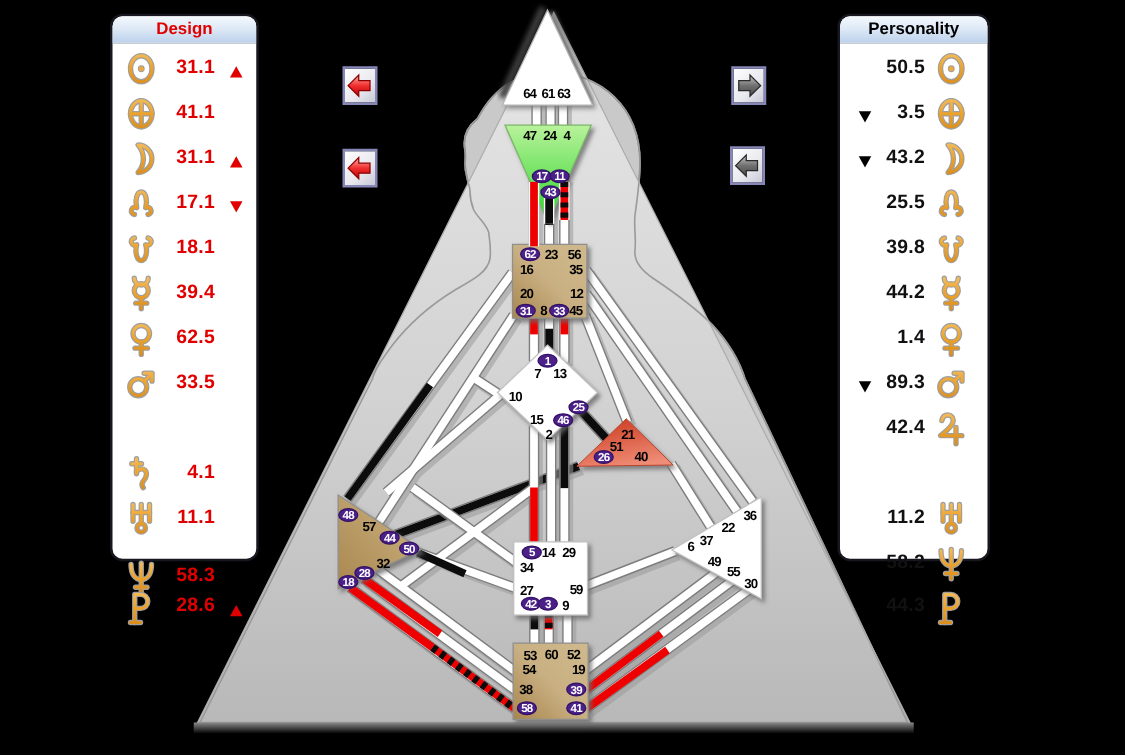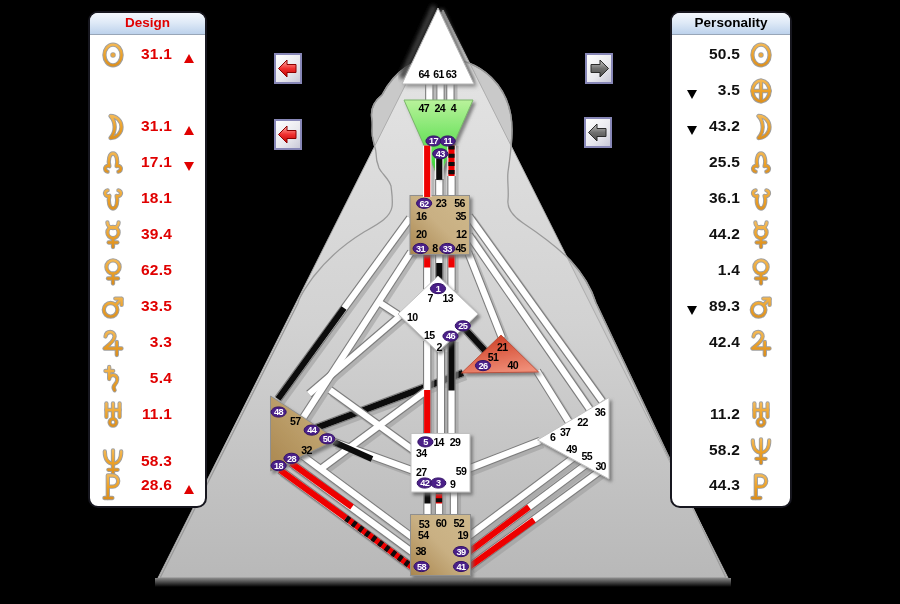--- a/index.html
+++ b/index.html
@@ -1,17 +1,17 @@
 <!DOCTYPE html>
 <html><head><meta charset="utf-8"><style>
 html,body{margin:0;padding:0;background:#000;}
 #stage{position:relative;width:900px;height:604px;background:#000;overflow:hidden;
  font-family:"Liberation Sans", sans-serif;}
 .panel{position:absolute;top:11px;background:#fff;border:2px solid #17171f;border-radius:10px;
- height:497px;box-sizing:border-box;}
+ height:438px;box-sizing:border-box;}
 .phead{position:absolute;left:0;top:0;width:100%;height:21px;border-radius:8px 8px 0 0;
  background:linear-gradient(#f4f8fd 0%,#dfeaf7 45%,#bdd2ec 100%);border-bottom:1px solid #98a6b8;
  font-size:13.5px;font-weight:bold;text-align:center;line-height:19px;}
 .row{position:absolute;left:0;width:100%;height:30px;}
 .gly{position:absolute;top:0;}
 .val{position:absolute;top:5px;font-size:15.5px;font-weight:bold;color:#111;letter-spacing:0.2px;}
 .red{color:#e00000;}
 .tcell{position:absolute;top:9px;}
 .tri{display:inline-block;width:0;height:0;border-left:5.5px solid transparent;border-right:5.5px solid transparent;}
 .pgu{stroke:#9f9f9f;stroke-width:4.3;fill:none;stroke-linecap:round;stroke-linejoin:round;}
@@ -329,20 +329,34 @@
             <g class="pu">
               <ellipse cx="13" cy="15" rx="8.6" ry="10.4" class="pgu"></ellipse>
               <circle cx="13" cy="15" r="2.0" class="pfu"></circle>
             </g>
             <ellipse cx="13" cy="15" rx="8.6" ry="10.4" class="pg"></ellipse>
             <circle cx="13" cy="15" r="2.0" class="pf"></circle>
           </svg></span>
         <span class="val red" style="right:33px">31.1</span>
         <span class="tcell" style="left:94px"><span class="tri" style="border-bottom:9.5px solid #e00000;border-top:none"></span></span>
       </div>
+      <div class="row" style="top:63.0px">
+        <span class="gly" style="left:10px"><svg width="26" height="30" viewBox="0 0 26 30">
+            <g class="pu">
+              <ellipse cx="13" cy="15" rx="8.6" ry="10.4" class="pgu"></ellipse>
+              <line x1="13" y1="4.6" x2="13" y2="25.4" class="pgu"></line>
+              <line x1="4.4" y1="15" x2="21.6" y2="15" class="pgu"></line>
+            </g>
+            <ellipse cx="13" cy="15" rx="8.6" ry="10.4" class="pg"></ellipse>
+            <line x1="13" y1="4.6" x2="13" y2="25.4" class="pg"></line>
+            <line x1="4.4" y1="15" x2="21.6" y2="15" class="pg"></line>
+          </svg></span>
+        <span class="val red" style="right:33px">41.1</span>
+        <span class="tcell" style="left:94px"></span>
+      </div>
       <div class="row" style="top:98.9px">
         <span class="gly" style="left:10px"><svg width="26" height="30" viewBox="0 0 26 30">
             <g class="pu">
               <path d="M 10.5,4 A 10.9,10.9 0 1 1 10.5,26 A 16.5,16.5 0 0 0 10.5,4 Z" class="pgu"></path>
             </g>
             <path d="M 10.5,4 A 10.9,10.9 0 1 1 10.5,26 A 16.5,16.5 0 0 0 10.5,4 Z" class="pg"></path>
           </svg></span>
         <span class="val red" style="right:33px">31.1</span>
         <span class="tcell" style="left:94px"><span class="tri" style="border-bottom:9.5px solid #e00000;border-top:none"></span></span>
       </div>
@@ -403,44 +417,32 @@
               <line x1="15.5" y1="13" x2="21.3" y2="7" class="pgu"></line>
               <path d="M 15.3,6.6 L 21.6,6.6 L 21.6,12.9" class="pgu" fill="none"></path>
             </g>
             <circle cx="10.6" cy="17.8" r="6.8" class="pg"></circle>
             <line x1="15.5" y1="13" x2="21.3" y2="7" class="pg"></line>
             <path d="M 15.3,6.6 L 21.6,6.6 L 21.6,12.9" class="pg" fill="none"></path>
           </svg></span>
         <span class="val red" style="right:33px">33.5</span>
         <span class="tcell" style="left:94px"></span>
       </div>
-      <div class="row" style="top:314.6px">
-        <span class="gly" style="left:10px"><svg width="26" height="30" viewBox="0 0 26 30">
-            <g class="pu">
-              <path d="M 5.5,8.5 C 6,5.5 8,4 10.2,4 C 12.8,4 14.6,6 14.6,8.6 C 14.6,12 11,15.5 4.5,20.5 L 21.5,20.5" class="pgu"></path>
-              <line x1="16.8" y1="14" x2="16.8" y2="27" class="pgu"></line>
-            </g>
-            <path d="M 5.5,8.5 C 6,5.5 8,4 10.2,4 C 12.8,4 14.6,6 14.6,8.6 C 14.6,12 11,15.5 4.5,20.5 L 21.5,20.5" class="pg"></path>
-            <line x1="16.8" y1="14" x2="16.8" y2="27" class="pg"></line>
-          </svg></span>
-        <span class="val red" style="right:33px">3.3</span>
-        <span class="tcell" style="left:94px"></span>
-      </div>
       <div class="row" style="top:350.6px">
         <span class="gly" style="left:10px"><svg width="26" height="30" viewBox="0 0 26 30">
             <g class="pu">
               <line x1="9.2" y1="3" x2="9.2" y2="15" class="pgu"></line>
               <line x1="5.4" y1="7" x2="13.2" y2="7" class="pgu"></line>
               <path d="M 9.2,13.5 C 10.6,11 13.8,10.4 15.8,12 C 18,13.9 17.4,17.6 15,20.4 C 13.2,22.4 13,24.2 14.6,26.2" class="pgu"></path>
             </g>
             <line x1="9.2" y1="3" x2="9.2" y2="15" class="pg"></line>
             <line x1="5.4" y1="7" x2="13.2" y2="7" class="pg"></line>
             <path d="M 9.2,13.5 C 10.6,11 13.8,10.4 15.8,12 C 18,13.9 17.4,17.6 15,20.4 C 13.2,22.4 13,24.2 14.6,26.2" class="pg"></path>
           </svg></span>
-        <span class="val red" style="right:33px">5.4</span>
+        <span class="val red" style="right:33px">4.1</span>
         <span class="tcell" style="left:94px"></span>
       </div>
       <div class="row" style="top:386.5px">
         <span class="gly" style="left:10px"><svg width="26" height="30" viewBox="0 0 26 30">
             <g class="pu">
               <line x1="6.4" y1="3.5" x2="6.4" y2="17" class="pgu"></line>
               <line x1="19.6" y1="3.5" x2="19.6" y2="17" class="pgu"></line>
               <line x1="6.4" y1="10" x2="19.6" y2="10" class="pgu"></line>
               <line x1="13" y1="3.5" x2="13" y2="18.5" class="pgu"></line>
               <circle cx="13" cy="22.3" r="3.4" class="pgu"></circle>
@@ -529,21 +531,21 @@
         <span class="val" style="right:50px">25.5</span>
         <span class="tcell" style="left:15px"></span>
       </div>
       <div class="row" style="top:170.8px">
         <span class="gly" style="left:76px"><svg width="26" height="30" viewBox="0 0 26 30">
             <g class="pu">
               <path d="M 7.6,6.4 A 2.9,2.9 0 1 0 9.4,11.8 C 7.8,17.5 9.4,24.5 13,24.5 C 16.6,24.5 18.2,17.5 16.6,11.8 A 2.9,2.9 0 1 0 18.4,6.4" class="pgu"></path>
             </g>
             <path d="M 7.6,6.4 A 2.9,2.9 0 1 0 9.4,11.8 C 7.8,17.5 9.4,24.5 13,24.5 C 16.6,24.5 18.2,17.5 16.6,11.8 A 2.9,2.9 0 1 0 18.4,6.4" class="pg"></path>
           </svg></span>
-        <span class="val" style="right:50px">36.1</span>
+        <span class="val" style="right:50px">39.8</span>
         <span class="tcell" style="left:15px"></span>
       </div>
       <div class="row" style="top:206.8px">
         <span class="gly" style="left:76px"><svg width="26" height="30" viewBox="0 0 26 30">
             <g class="pu">
               <circle cx="13" cy="12.5" r="5.6" class="pgu"></circle>
               <line x1="13" y1="18.1" x2="13" y2="27" class="pgu"></line>
               <line x1="8.6" y1="22.5" x2="17.4" y2="22.5" class="pgu"></line>
               <path d="M 7.4,2.5 A 5.6,5.6 0 0 0 18.6,2.5" class="pgu"></path>
             </g>

